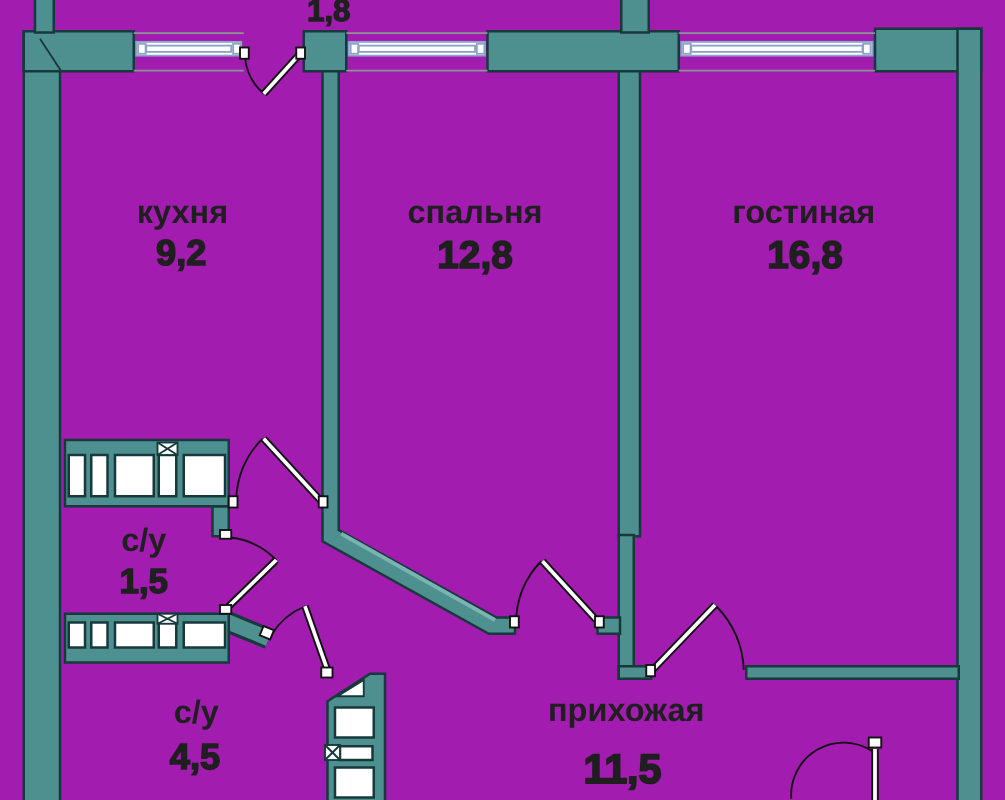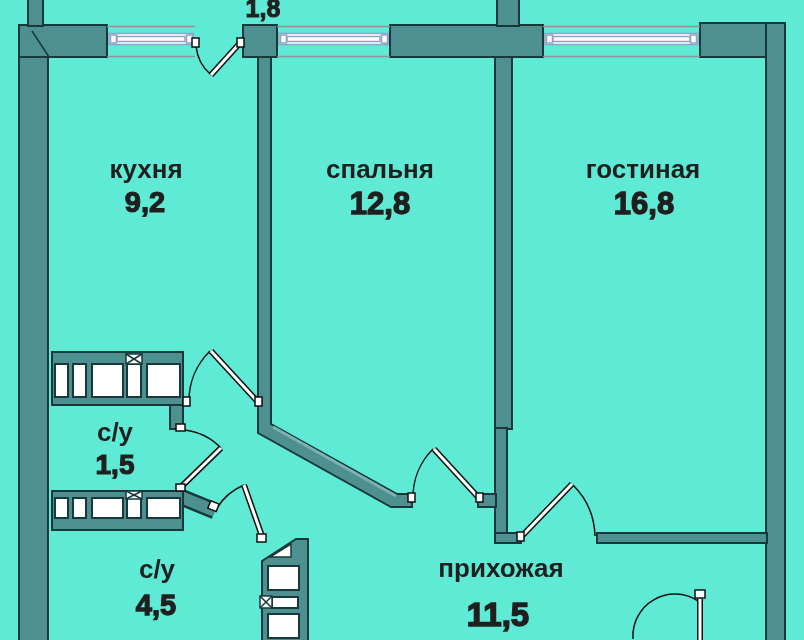--- a/index.html
+++ b/index.html
@@ -1,16 +1,16 @@
 <!DOCTYPE html>
 <html style="--wall: #4e9090; --wall_highlight: #7ab3b1; --outline: #17393b; --window_frame: #8fa3c8; --band_line: #8c9494; --text: #1f1f1f;"><head>
 <meta charset="utf-8">
 <style>
   html,body{margin:0;padding:0;background:#fff;}
-  #plan{position:relative;width:804px;height:640px;background:#5eead4;overflow:hidden;}
+  #plan{position:relative;width:804px;height:640px;background:#a21caf;overflow:hidden;}
   text{font-family:"Liberation Sans","DejaVu Sans",sans-serif;fill:var(--text);}
   .room-name{font-size:26px;font-weight:700;}
   .room-area{font-weight:700;paint-order:stroke;stroke:var(--text);}
 </style>
 </head>
 <body>
 
 <div id="plan">
 <svg width="804" height="640" viewBox="0 0 804 640">
 

